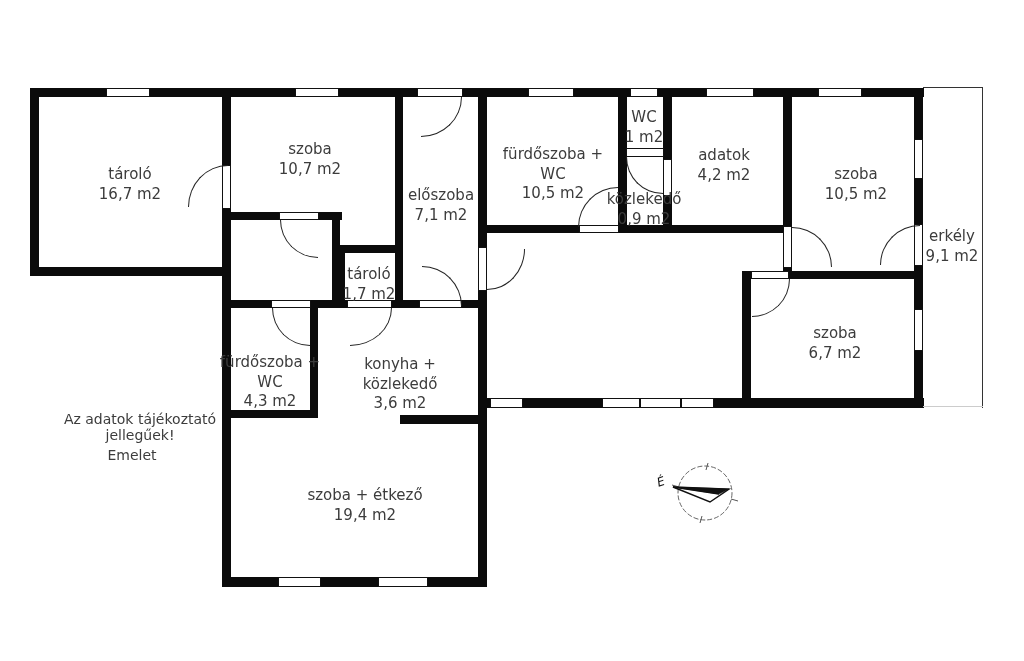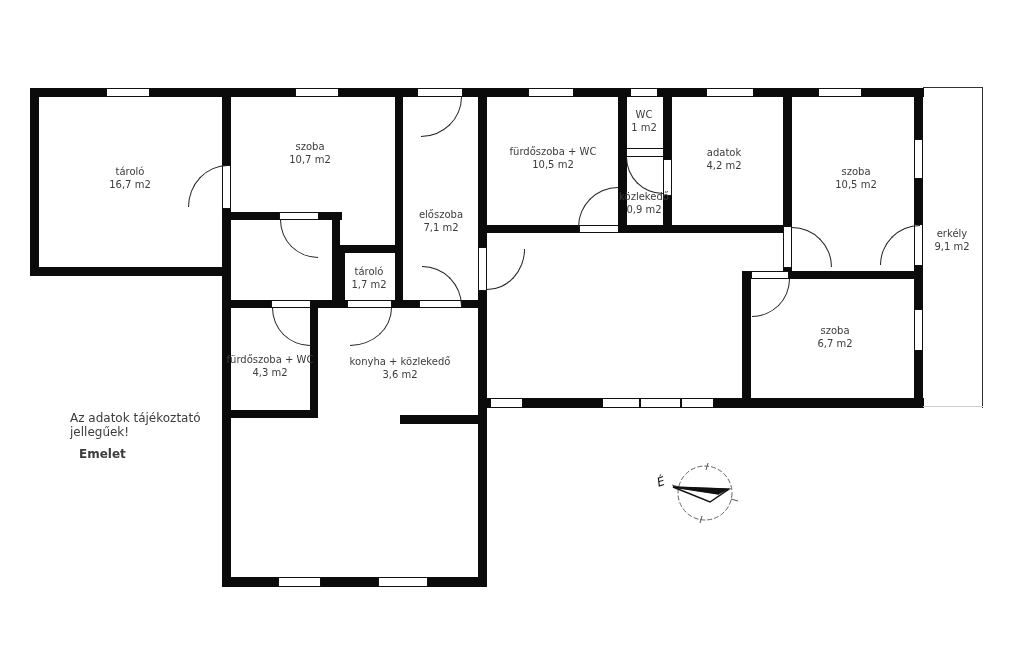--- a/index.html
+++ b/index.html
@@ -6,23 +6,23 @@
   #plan{position:relative;width:1024px;height:661px;background:#fff;overflow:hidden;
         font-family:"DejaVu Sans",sans-serif;}
   .wall{position:absolute;background:#0b0b0b;z-index:1;}
   .thin{position:absolute;z-index:1;}
   .win,.door{position:absolute;background:#fff;border:1px solid #111;box-sizing:border-box;z-index:2;}
   .arc{position:absolute;box-sizing:border-box;z-index:2;background:transparent;}
   .arc.tl{border-top:1.5px solid #222;border-left:1.5px solid #222;border-top-left-radius:100% 100%;}
   .arc.tr{border-top:1.5px solid #222;border-right:1.5px solid #222;border-top-right-radius:100% 100%;}
   .arc.bl{border-bottom:1.5px solid #222;border-left:1.5px solid #222;border-bottom-left-radius:100% 100%;}
   .arc.br{border-bottom:1.5px solid #222;border-right:1.5px solid #222;border-bottom-right-radius:100% 100%;}
-  .lbl{position:absolute;z-index:3;text-align:center;font-size:10px;line-height:1.3;color:#3c3c3c;}
+  .lbl{position:absolute;z-index:3;text-align:center;font-size:15px;line-height:1.3;color:#3c3c3c;}
   .lbl span{display:block;}
-  .note{position:absolute;z-index:3;text-align:left;font-size:12px;color:#3c3c3c;margin-left:12px;}
+  .note{position:absolute;z-index:3;text-align:center;font-size:14px;color:#3c3c3c;}
   svg{position:absolute;z-index:3;}
 </style>
 </head>
 <body>
 
 <div id="plan">
 
   <div class="wall" style="left:30px;top:88px;width:894px;height:9px;"></div>
   <div class="wall" style="left:30px;top:267px;width:201px;height:9px;"></div>
   <div class="wall" style="left:222px;top:212px;width:120px;height:8px;"></div>
@@ -100,21 +100,21 @@
     <span>16,7 m2</span>
   </div>
   <div class="lbl" style="left:260px;top:140px;width:100px;">
     <span>szoba</span>
     <span>10,7 m2</span>
   </div>
   <div class="lbl" style="left:329px;top:265px;width:80px;">
     <span>tároló</span>
     <span>1,7 m2</span>
   </div>
-  <div class="lbl" style="left:401px;top:208px;width:80px;">
+  <div class="lbl" style="left:401px;top:186px;width:80px;">
     <span>előszoba</span>
     <span>7,1 m2</span>
   </div>
   <div class="lbl" style="left:493px;top:145px;width:120px;">
     <span>fürdőszoba + WC</span>
     <span>10,5 m2</span>
   </div>
   <div class="lbl" style="left:614px;top:108px;width:60px;">
     <span>WC</span>
     <span>1 m2</span>
@@ -140,23 +140,27 @@
     <span>6,7 m2</span>
   </div>
   <div class="lbl" style="left:210px;top:353px;width:120px;">
     <span>fürdőszoba + WC</span>
     <span>4,3 m2</span>
   </div>
   <div class="lbl" style="left:330px;top:355px;width:140px;">
     <span>konyha + közlekedő</span>
     <span>3,6 m2</span>
   </div>
+  <div class="lbl" style="left:295px;top:486px;width:140px;">
+    <span>szoba + étkező</span>
+    <span>19,4 m2</span>
+  </div>
 
   <div class="note" style="left:58px;top:411px;width:164px;">Az adatok tájékoztató jellegűek!</div>
-  <div class="note" style="left:67px;top:447px;width:148px;font-weight:bold;">Emelet</div>
+  <div class="note" style="left:58px;top:447px;width:148px;">Emelet</div>
 
   <svg width="110" height="110" style="left:653px;top:443px;" viewBox="0 0 110 110">
     <circle cx="52" cy="50" r="27" fill="none" stroke="#555" stroke-width="0.9" stroke-dasharray="5 2"></circle>
     <line x1="55" y1="20" x2="53" y2="27" stroke="#555" stroke-width="1"></line>
     <line x1="49" y1="73" x2="47" y2="80" stroke="#555" stroke-width="1"></line>
     <line x1="78" y1="56" x2="85" y2="58" stroke="#555" stroke-width="1"></line>
     <line x1="19" y1="42" x2="26" y2="44" stroke="#555" stroke-width="1"></line>
     <polygon points="20,44 76,46 57,59" fill="#fff" stroke="#111" stroke-width="1.4"></polygon>
     <line x1="20" y1="44" x2="66" y2="51" stroke="#111" stroke-width="1.4"></line>
     <polygon points="20,44 76,46 66,51" fill="#111" stroke="#111" stroke-width="0.6"></polygon>

